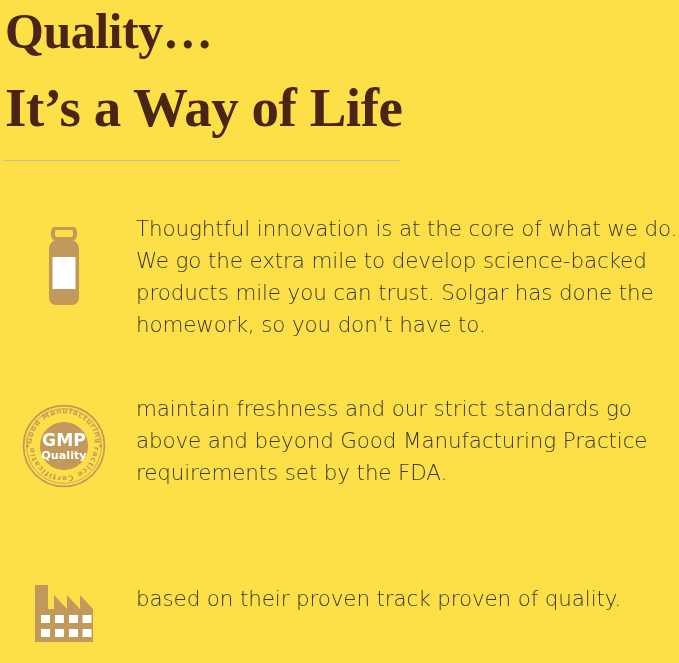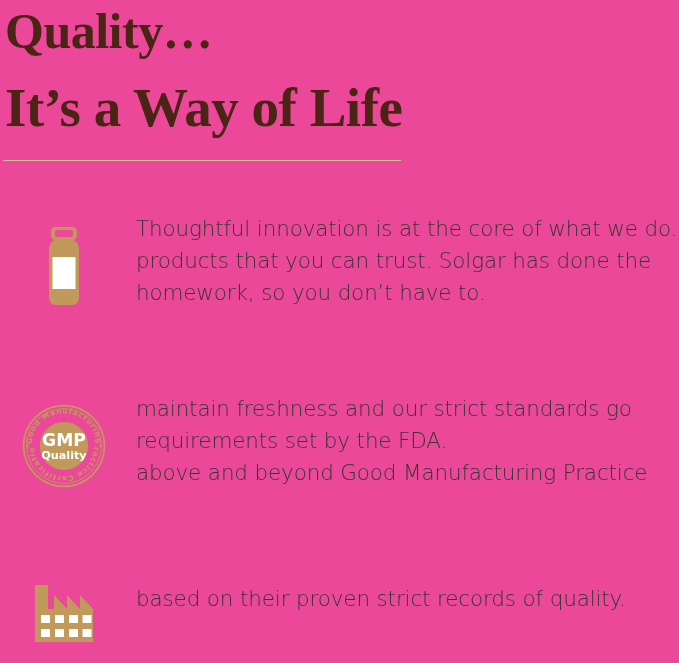--- a/index.html
+++ b/index.html
@@ -12,21 +12,21 @@
     height: 663px;
     overflow: hidden;
     font-family: "DejaVu Sans", sans-serif;
     -webkit-font-smoothing: antialiased;
   }
 
   .page {
     position: relative;
     width: 679px;
     height: 663px;
-    background: #ec4899;
+    background: #fde047;
   }
 
   
   .heading {
     position: absolute;
     left: 5px;
     top: 2px;
     width: 640px;
   }
   .heading-line {
@@ -132,21 +132,22 @@
 
           <path d="M11 22 C11 15 17 13 19 12 L33 12 C35 13 41 15 41 22 L41 70
                    C41 75 38 78 34 78 L18 78 C14 78 11 75 11 70 Z" fill="#c19a5b"></path>
 
           <rect x="14.5" y="30" width="23" height="32" fill="#ffffff"></rect>
         </svg>
       </div>
       <div class="text-cell">
         <p class="body-text">
           <span>Thoughtful innovation is at the core of what we do.</span>
-          <span>products that you can trust. Solgar has done the</span>
+          <span>We go the extra mile to develop science-backed</span>
+          <span>products mile you can trust. Solgar has done the</span>
           <span>homework, so you don’t have to.</span>
         </p>
       </div>
     </div>
 
     <div class="row row-2">
       <div class="icon-cell">
         <svg class="gmp-badge" width="86" height="86" viewBox="0 0 100 100" aria-hidden="true">
           <defs>
             <path id="ringTop" d="M 50 50 m -38 0 a 38 38 0 1 1 76 0" fill="none"></path>
@@ -168,22 +169,22 @@
           <circle cx="7.5" cy="50" r="1.6" fill="#c19a5b"></circle>
           <circle cx="92.5" cy="50" r="1.6" fill="#c19a5b"></circle>
 
           <text x="50" y="50" text-anchor="middle" font-family="'DejaVu Sans', sans-serif" font-size="20" font-weight="700" fill="#ffffff">GMP</text>
           <text x="50" y="65" text-anchor="middle" font-family="'DejaVu Sans', sans-serif" font-size="13" font-weight="700" fill="#ffffff">Quality</text>
         </svg>
       </div>
       <div class="text-cell">
         <p class="body-text">
           <span>maintain freshness and our strict standards go</span>
+          <span>above and beyond Good Manufacturing Practice</span>
           <span>requirements set by the FDA.</span>
-          <span>above and beyond Good Manufacturing Practice</span>
         </p>
       </div>
     </div>
 
     <div class="row row-3">
       <div class="icon-cell">
         <svg class="factory-icon" width="68" height="62" viewBox="0 0 68 62" aria-hidden="true">
 
           <rect x="5" y="2" width="13" height="24" fill="#c19a5b"></rect>
 
@@ -196,19 +197,19 @@
           <rect x="52.5" y="32" width="9" height="8" fill="#ffffff"></rect>
 
           <rect x="11" y="46" width="9" height="8" fill="#ffffff"></rect>
           <rect x="25" y="46" width="9" height="8" fill="#ffffff"></rect>
           <rect x="39" y="46" width="9" height="8" fill="#ffffff"></rect>
           <rect x="52.5" y="46" width="9" height="8" fill="#ffffff"></rect>
         </svg>
       </div>
       <div class="text-cell">
         <p class="body-text">
-          <span>based on their proven strict records of quality.</span>
+          <span>based on their proven track proven of quality.</span>
         </p>
       </div>
     </div>
 
   </div>
 </div>
 
 </body></html>

